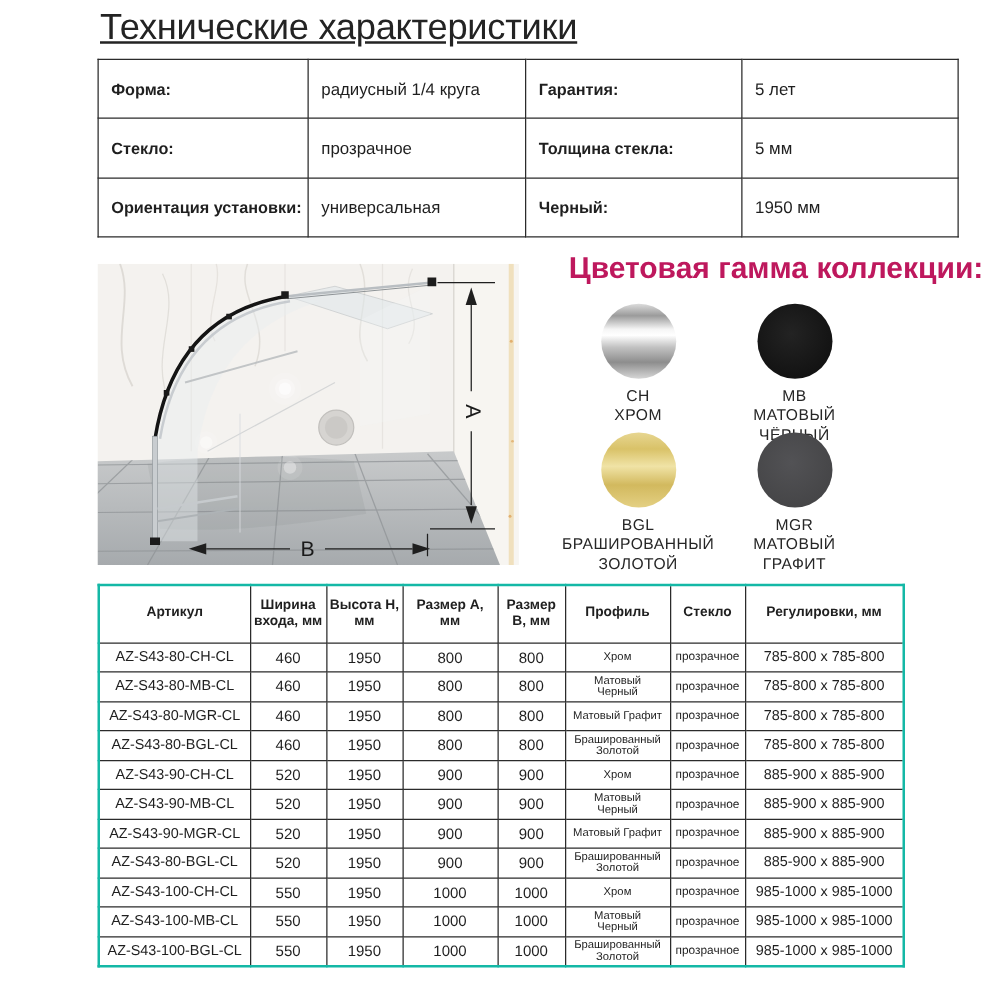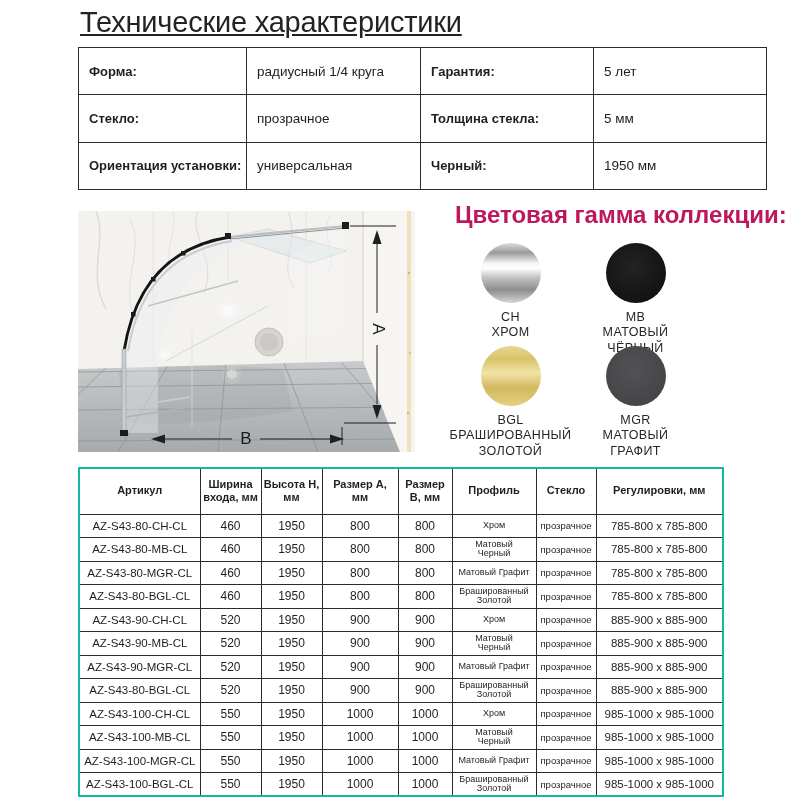--- a/index.html
+++ b/index.html
@@ -331,30 +331,20 @@
           <td class="col1">550</td>
           <td class="col2">1950</td>
           <td class="col3">1000</td>
           <td class="col4">1000</td>
           <td class="col5">Матовый
 Черный</td>
           <td class="col6">прозрачное</td>
           <td class="col7">985-1000 x 985-1000</td>
         </tr>
         <tr>
-          <td class="col0">AZ-S43-100-MGR-CL</td>
-          <td class="col1">550</td>
-          <td class="col2">1950</td>
-          <td class="col3">1000</td>
-          <td class="col4">1000</td>
-          <td class="col5">Матовый Графит</td>
-          <td class="col6">прозрачное</td>
-          <td class="col7">985-1000 x 985-1000</td>
-        </tr>
-        <tr>
           <td class="col0">AZ-S43-100-BGL-CL</td>
           <td class="col1">550</td>
           <td class="col2">1950</td>
           <td class="col3">1000</td>
           <td class="col4">1000</td>
           <td class="col5">Брашированный
 Золотой</td>
           <td class="col6">прозрачное</td>
           <td class="col7">985-1000 x 985-1000</td>
         </tr>

